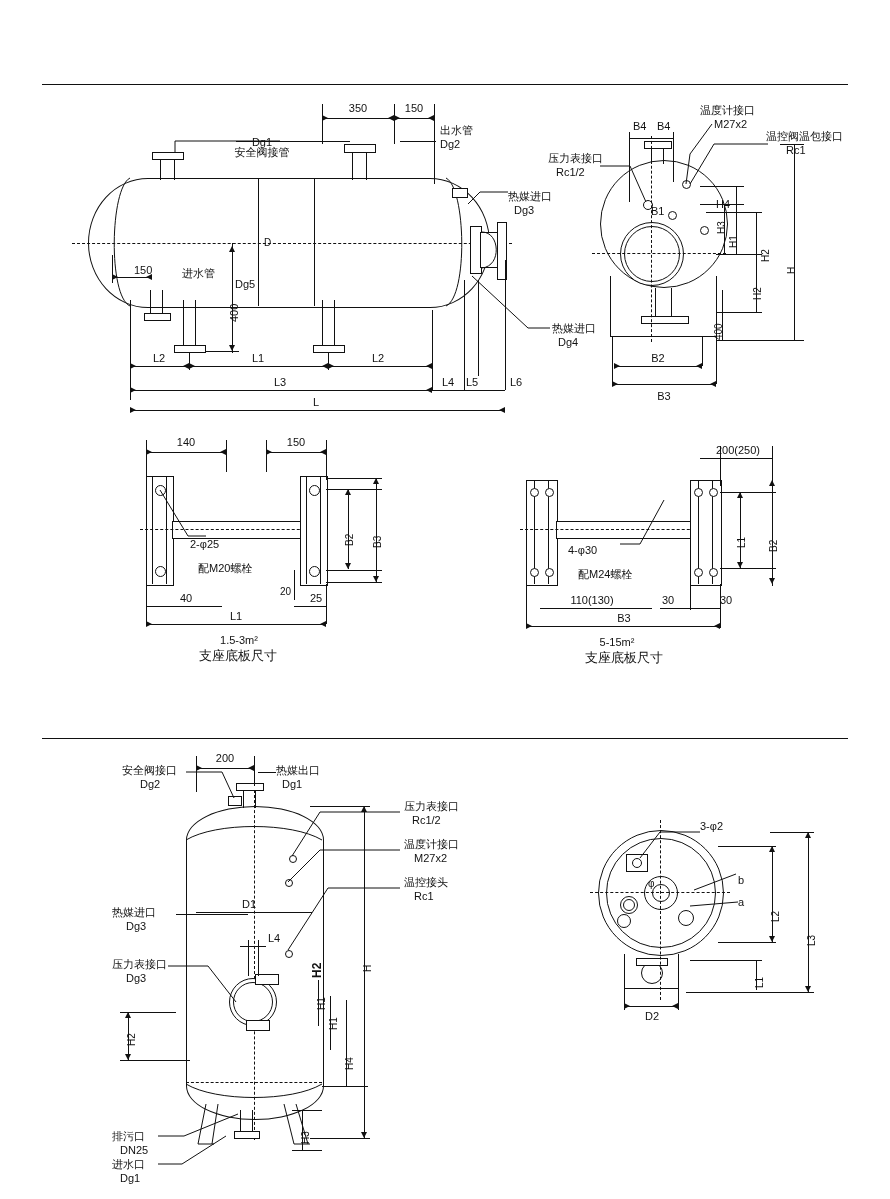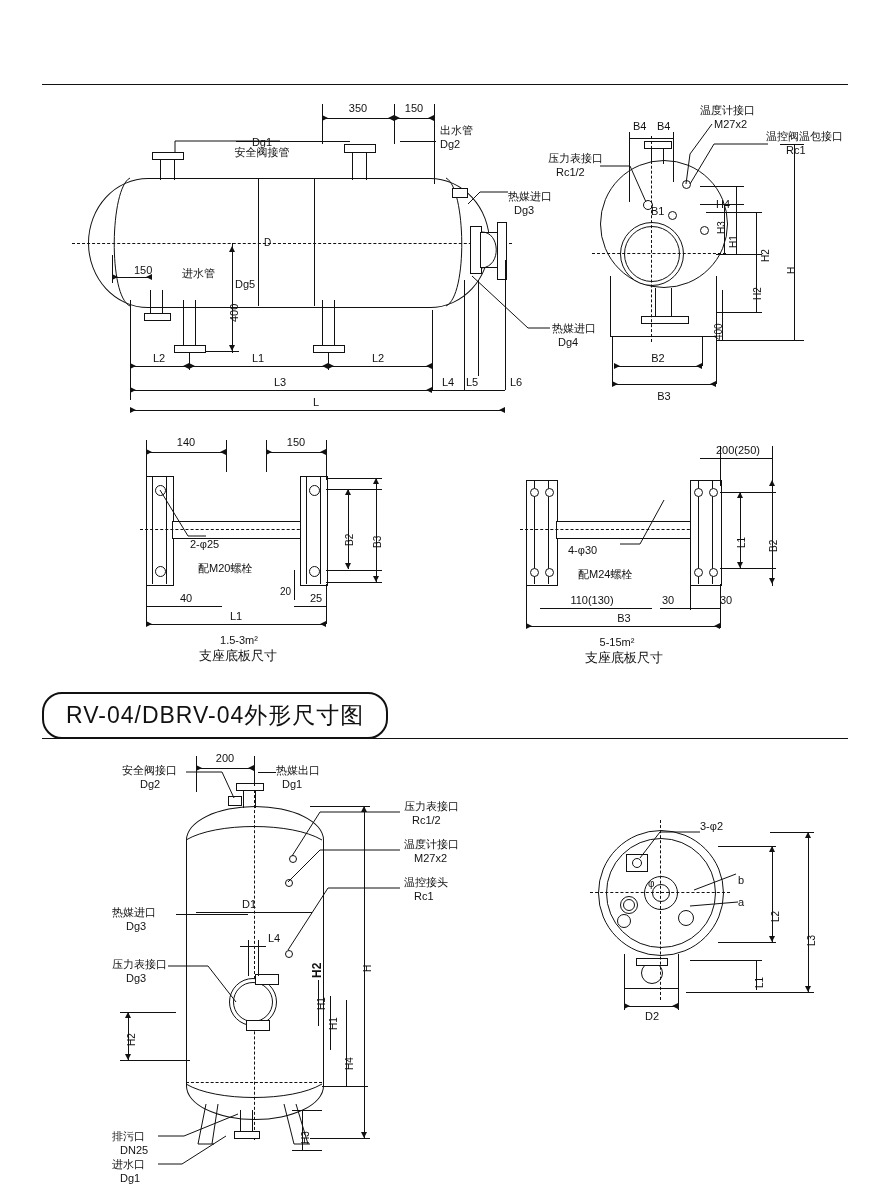--- a/index.html
+++ b/index.html
@@ -424,23 +424,20 @@
     <div class="lbl-c" style="left:706px;top:594px;width:40px;">30</div>
     <div class="ln h1px" style="left:526px;top:626px;width:194px;"></div>
     <div class="ar-r" style="left:526px;top:623px;"></div>
     <div class="ar-l" style="left:714px;top:623px;"></div>
     <div class="lbl-c" style="left:598px;top:612px;width:52px;">B3</div>
 
     <div class="lbl-c" style="left:562px;top:636px;width:110px;">5-15m²</div>
     <div class="lbl-c" style="left:564px;top:652px;width:120px;font-size:13px;">支座底板尺寸</div>
   </div>
 
-  <div class="title-box" style="left:42px;top:692px;">
-    <span>RV-04/DBRV-04外形尺寸图</span>
-  </div>
   <div class="title-rule" style="left:42px;top:738px;width:806px;"></div>
 
   <div>
     <div class="vessel-v" style="left:186px;top:806px;width:136px;height:312px;"></div>
     <svg style="left:186px;top:806px;" width="136" height="312">
       <path d="M0,34 C30,16 106,16 136,34" fill="none" stroke="#111" stroke-width="1"></path>
       <path d="M0,278 C30,296 106,296 136,278" fill="none" stroke="#111" stroke-width="1"></path>
     </svg>
     <div class="dash-v" style="left:254px;top:790px;height:350px;"></div>
     <div class="dash-h" style="left:186px;top:1082px;width:136px;"></div>

